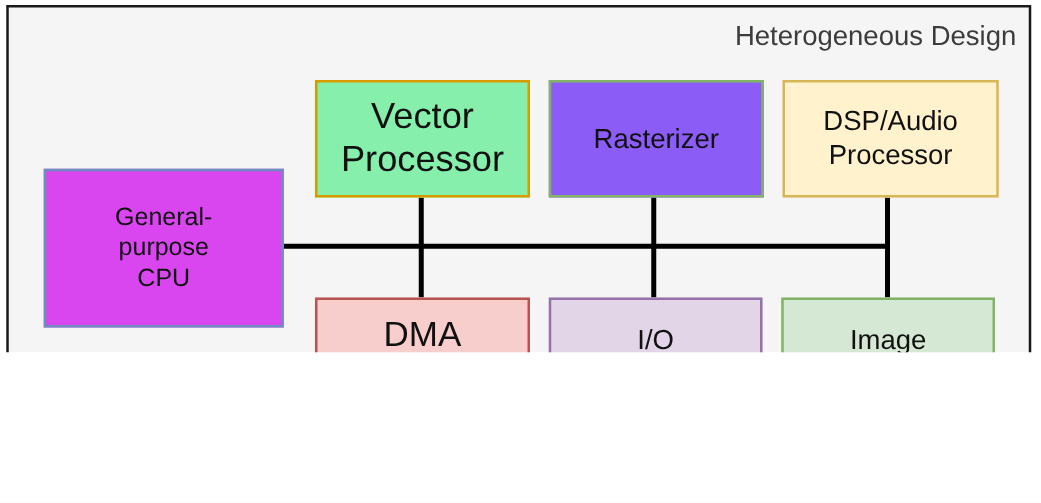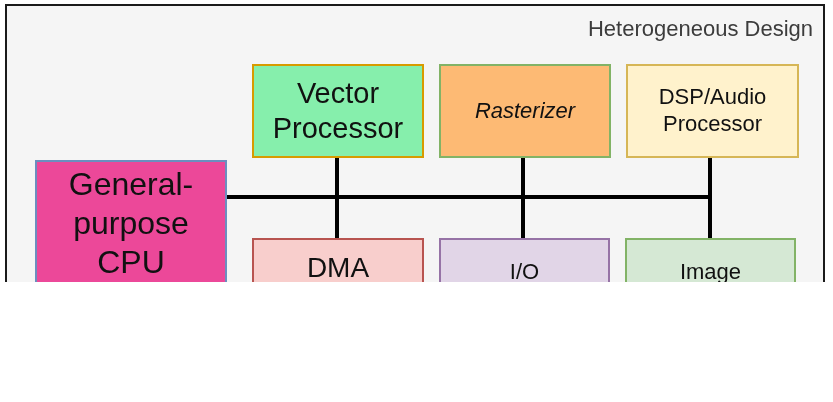--- a/index.html
+++ b/index.html
@@ -69,26 +69,26 @@
 <div class="canvas" style="--canvas-bg: #ffffff; --frame-bg: #f5f5f5; --frame-border: #1a1a1a; --connector: #000000; --title-text: #3c3c3c; --node-text: #111111; --caption-text: #262626;">
   <div class="frame">
     <div class="diagram-title">Heterogeneous Design</div>
     <div id="layer-connectors">
         <div class="connector" style="left: 220px; top: 189px; width: 485px; height: 4px;"></div>
         <div class="connector" style="left: 328px; top: 152px; width: 4px; height: 80px;"></div>
         <div class="connector" style="left: 514px; top: 152px; width: 4px; height: 80px;"></div>
         <div class="connector" style="left: 701px; top: 152px; width: 4px; height: 80px;"></div>
       </div>
     <div id="layer-nodes">
-        <div class="node" style="left: 28px; top: 129px; width: 192px; height: 127px; background: #ec4899; border-color: rgb(108, 142, 191); font-size: 32px; margin-top: 25px;"><span>General-
+        <div class="node" style="left: 28px; top: 129px; width: 192px; height: 127px; background: #d946ef; border-color: rgb(108, 142, 191); font-size: 20px;"><span>General-
 purpose
 CPU</span></div>
         <div class="node" style="left: 245px; top: 58px; width: 172px; height: 94px; background: #86efac; border-color: rgb(215, 155, 0); font-size: 29px;"><span>Vector
 Processor</span></div>
-        <div class="node" style="left: 432px; top: 58px; width: 172px; height: 94px; background: #fdba74; border-color: rgb(130, 179, 102); font-size: 22px; font-style: italic;"><span>Rasterizer</span></div>
+        <div class="node" style="left: 432px; top: 58px; width: 172px; height: 94px; background: #8b5cf6; border-color: rgb(130, 179, 102); font-size: 22px;"><span>Rasterizer</span></div>
         <div class="node" style="left: 619px; top: 58px; width: 173px; height: 94px; background: rgb(255, 242, 204); border-color: rgb(214, 182, 86); font-size: 22px; justify-content: center;"><span>DSP/Audio
 Processor</span></div>
         <div class="node" style="left: 245px; top: 232px; width: 172px; height: 95px; background: rgb(248, 206, 204); border-color: rgb(184, 84, 80); font-size: 28px;"><span>DMA
 Controller</span></div>
         <div class="node" style="left: 432px; top: 232px; width: 171px; height: 95px; background: rgb(225, 213, 231); border-color: rgb(150, 115, 166); font-size: 22px;"><span>I/O
 Controller</span></div>
         <div class="node" style="left: 618px; top: 232px; width: 171px; height: 95px; background: rgb(213, 232, 212); border-color: rgb(130, 179, 102); font-size: 22px;"><span>Image
 Heterogeneous</span></div>
       </div>
   </div>

